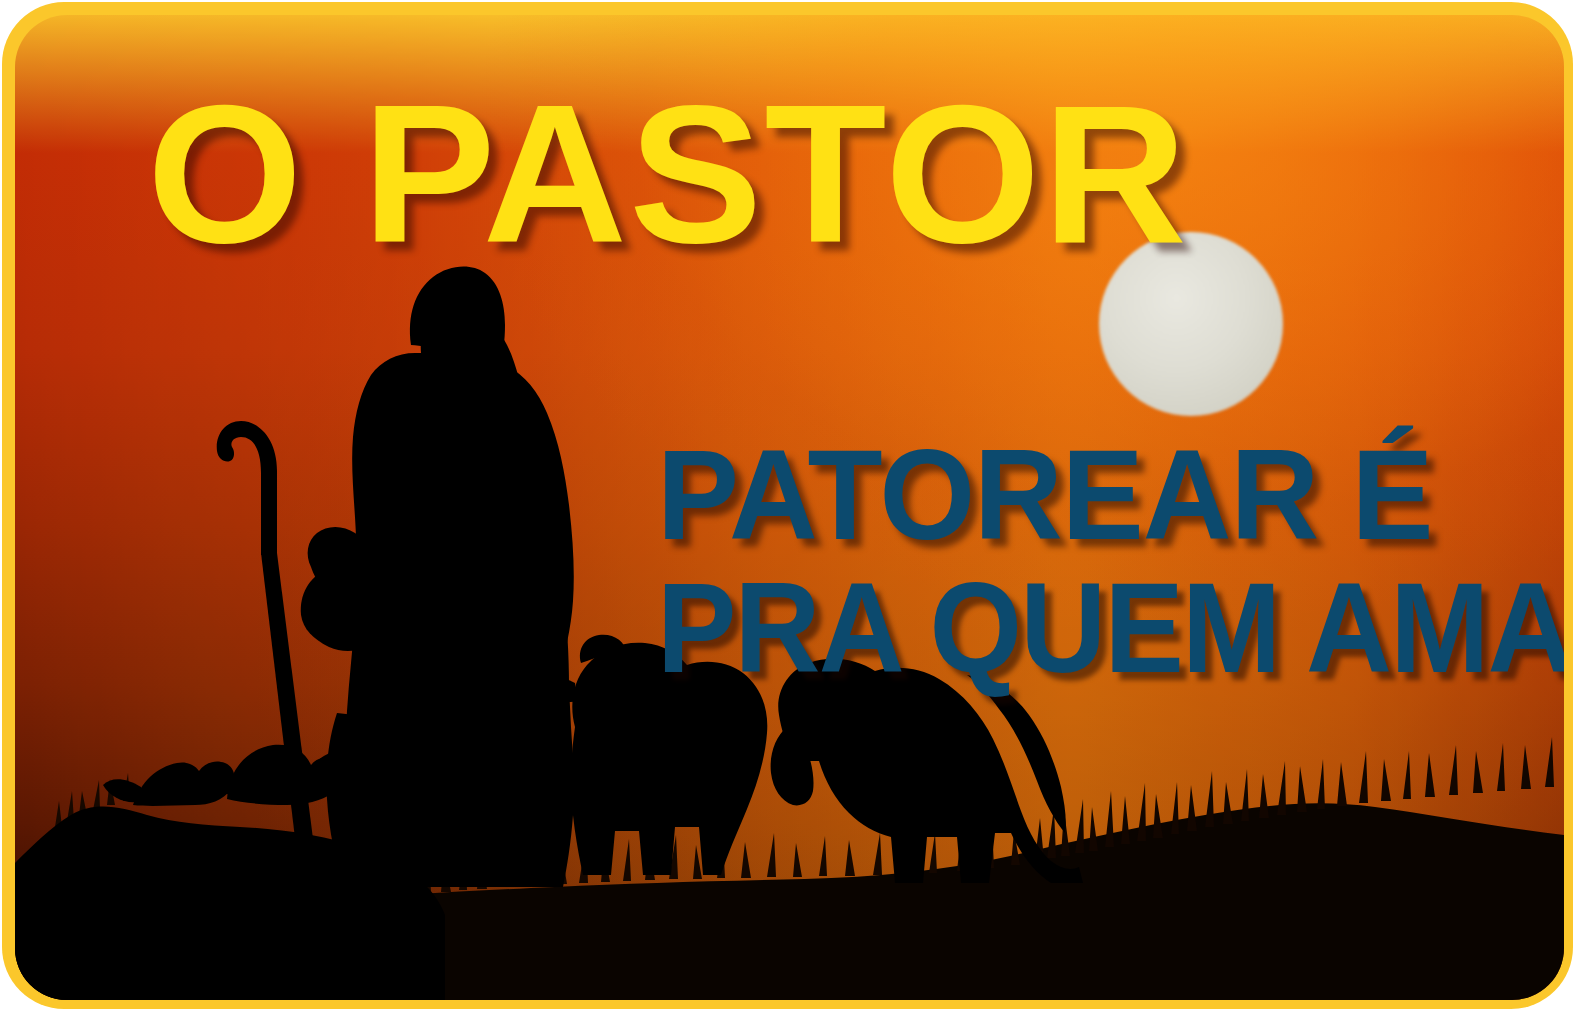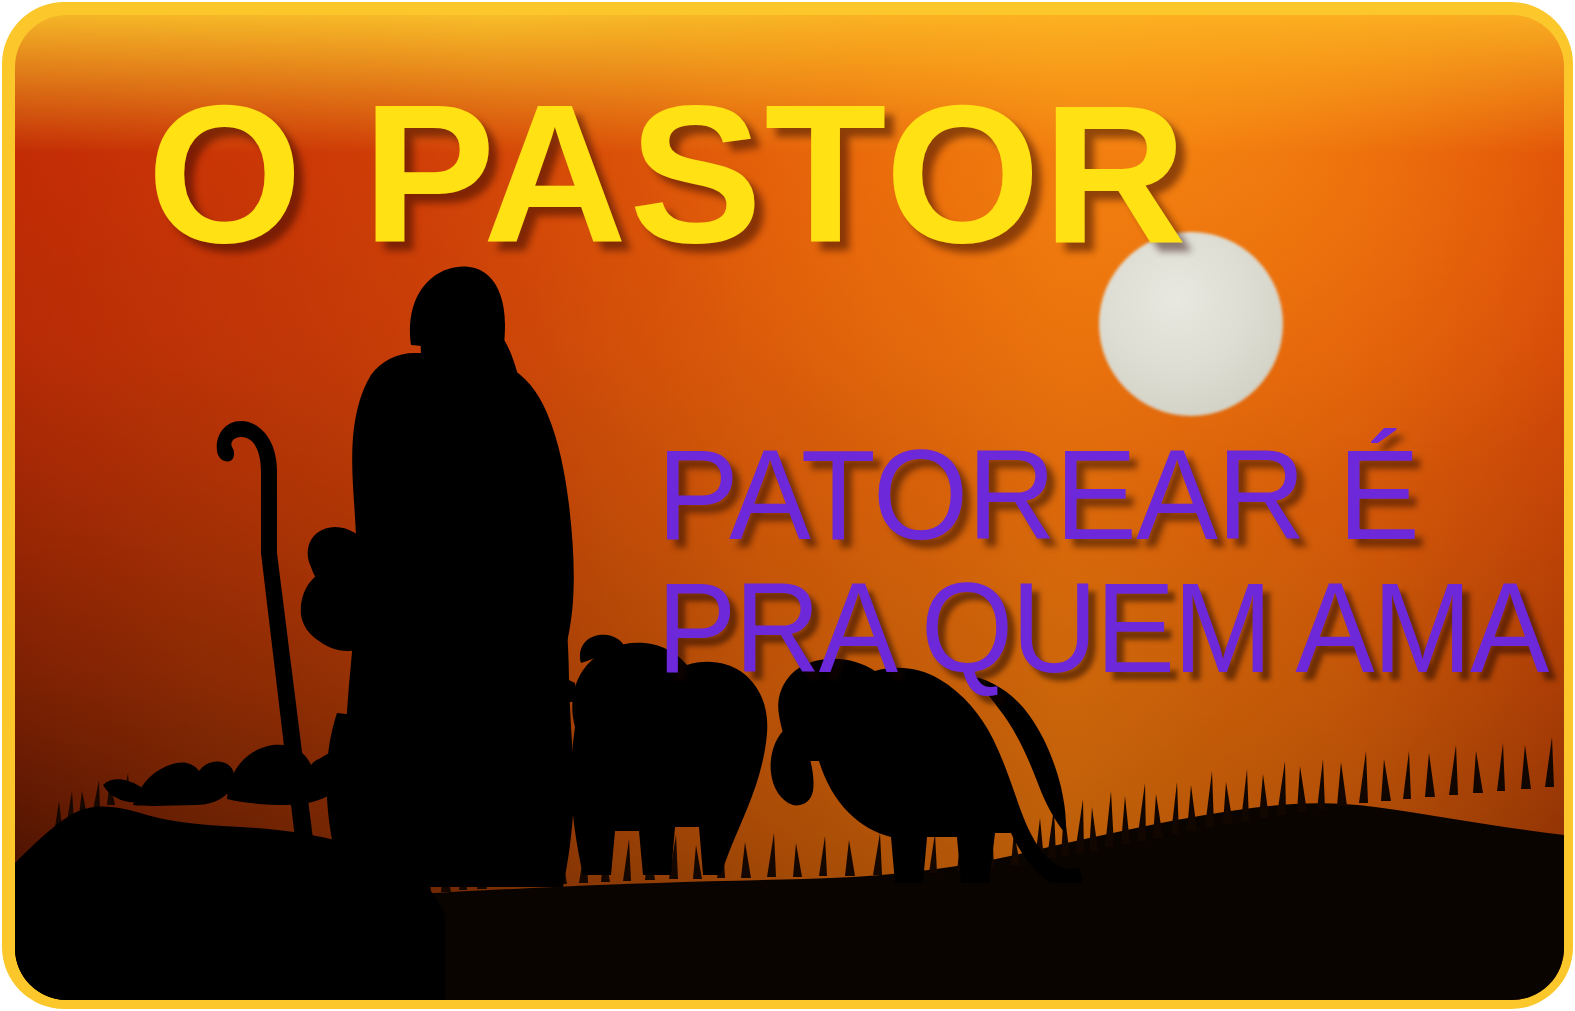--- a/index.html
+++ b/index.html
@@ -127,22 +127,22 @@
     transform: scaleX(1.02);
     transform-origin: left top;
   }
 
   #tagline {
     position: absolute;
     left: 642px;
     top: 415px;
     width: 790px;
     font-family: "Liberation Sans", sans-serif;
-    font-weight: normal;
-    color: #6d28d9;
+    font-weight: bold;
+    color: #0c4a6e;
     text-shadow: 8px 8px 6px rgba(25,5,0,0.50);
     white-space: nowrap;
   }
   #tagline .line1 {
     display: block;
     font-size: 128px;
     line-height: 1.02;
     letter-spacing: -1px;
     transform: scaleX(0.96);
     transform-origin: left top;

